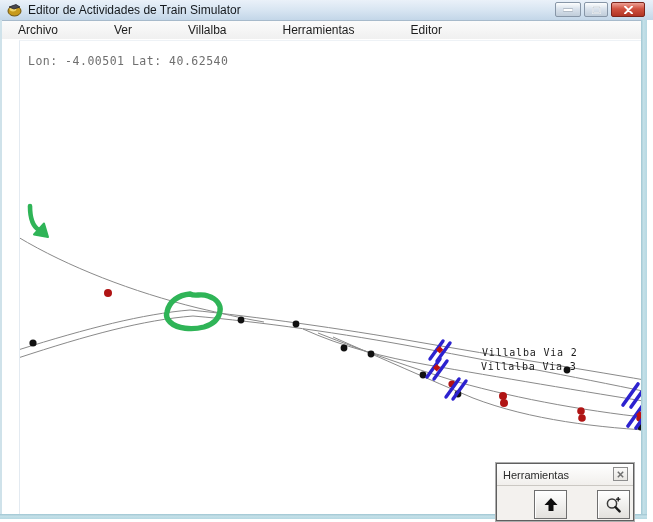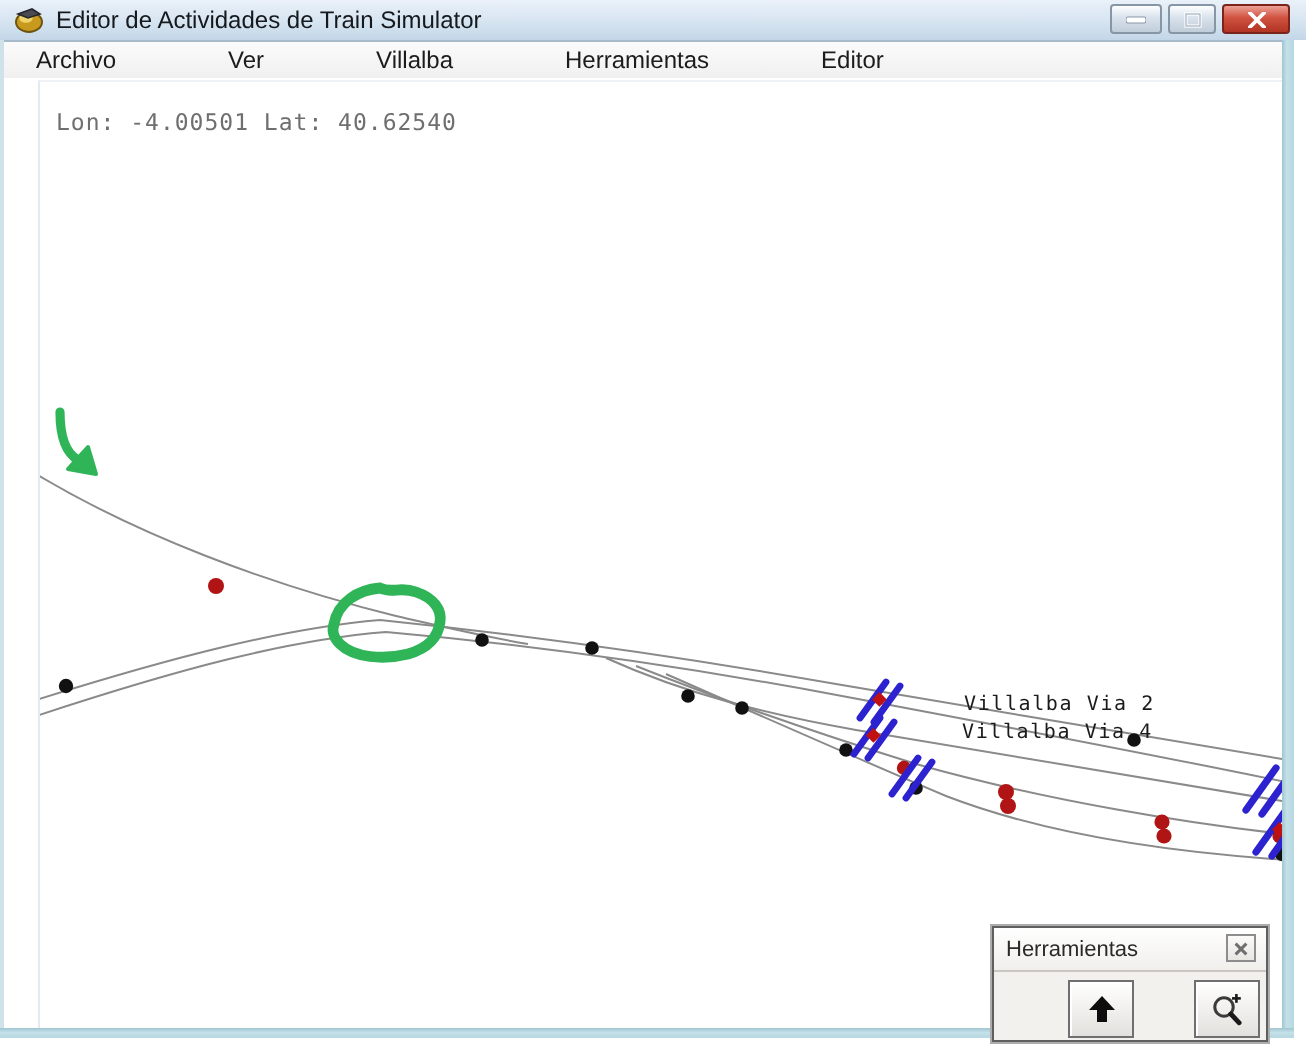--- a/index.html
+++ b/index.html
@@ -195,21 +195,21 @@
     </g>
 
     <g fill="none" stroke="#2fb457" stroke-linecap="round">
       <path d="M 12 205 C 12 216, 14 225, 21 229" stroke-width="4.6"></path>
       <path d="M 30 236 L 16 233.5 L 26 222.5 Z" fill="#2fb457" stroke="#2fb457" stroke-width="2" stroke-linejoin="round"></path>
       <path stroke-width="5.4" d="M 149 311 C 151 300, 161 294, 172 293 C 178 296, 182 292, 190 295 C 199 298, 203 304, 202 310 C 201 318, 196 323, 186 326 C 174 329, 159 328, 152 321 C 148 317, 148 314, 149 311 Z"></path>
     </g>
   </svg>
 
   <div class="map-label" style="left:426px;top:306px;">Villalba Via 2</div>
-  <div class="map-label" style="left:425px;top:320px;">Villalba Via 4</div>
+  <div class="map-label" style="left:425px;top:320px;">Villalba Via 3</div>
   <div class="map-label" style="left:632px;top:341px;font-size:9px;">V</div>
   <div class="map-label" style="left:636px;top:357px;font-size:9px;">V</div>
   <div class="map-label" style="left:630px;top:372px;font-size:9px;">Vi</div>
 </div>
 
 <div class="border-left"></div>
 <div class="border-right"></div>
 <div class="border-bottom"></div>
 <div class="outside-right"></div>
 <div class="outside-bottom"></div>

